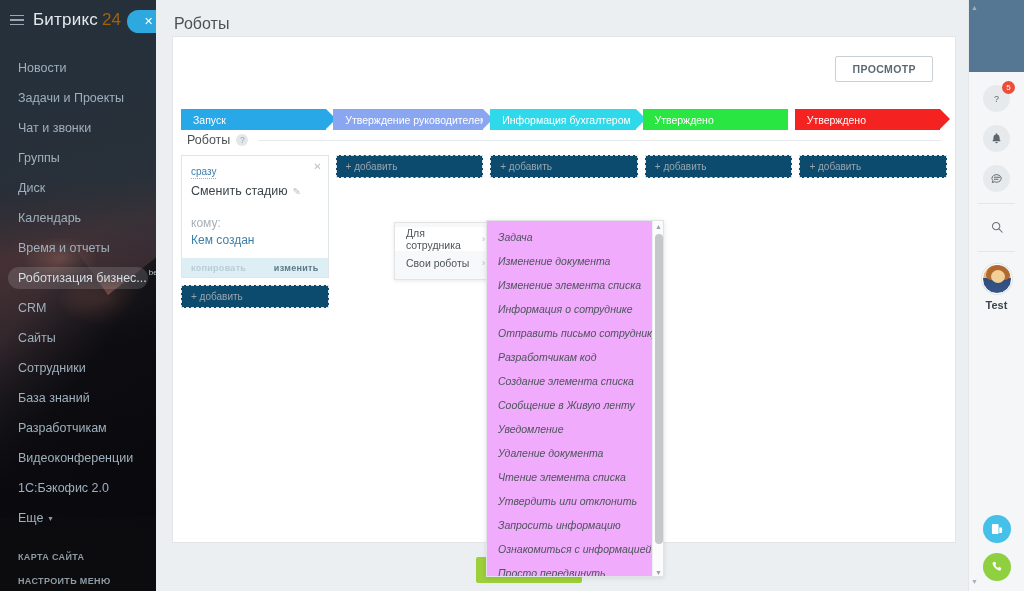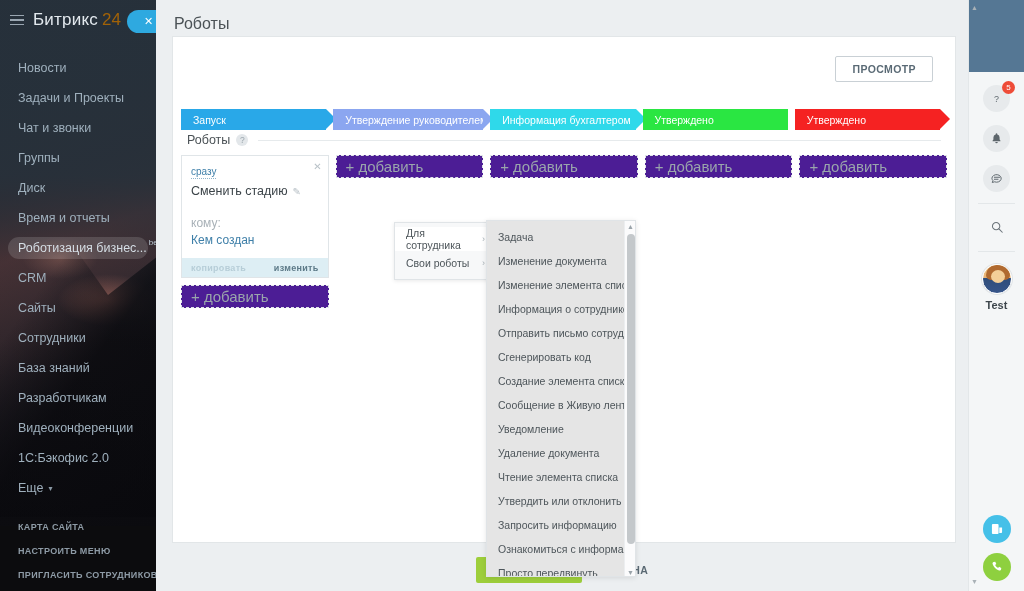--- a/index.html
+++ b/index.html
@@ -116,23 +116,23 @@
   .help-ic{
     width:12px; height:12px; border-radius:50%; background:#e3e7ea; color:#9aa5ac;
     font-size:8.5px; display:flex; align-items:center; justify-content:center; cursor:pointer;
   }
   .section-line{ flex:1; height:1px; background:#e6eaec; margin-left:10px; }
 
   .columns{ display:flex; padding:8px 8px 0 8px; gap:7px; }
   .col{ width:150px; }
 
   .add-slot{
-    height:23px; border:1px dashed #dfe4e7; background:#4c1d95;
+    height:23px; border:1px dashed #dfe4e7; background:#0c4a6e;
     display:flex; align-items:center; padding-left:9px;
-    color:#9aa5ac; font-size:15px; cursor:pointer;
+    color:#9aa5ac; font-size:10px; cursor:pointer;
   }
 
   
   .robot-card{
     border:1px solid #e0e5e8; background:#fff; position:relative;
     padding:8px 9px 0 9px; cursor:pointer;
   }
   .rc-x{
     position:absolute; right:6px; top:5px; color:#b9c2c8; font-size:10px; cursor:pointer;
   }
@@ -161,23 +161,23 @@
     padding:4px 0; z-index:30;
   }
   .m1-item{
     height:24px; display:flex; align-items:center; justify-content:space-between;
     padding:0 8px 0 11px; font-size:10.5px; color:#4d555a; cursor:pointer;
   }
   .m1-item.active{ background:#fff; }
   .m1-item .arr{ color:#a9b2b8; font-size:9px; }
 
   .menu-l2{
-    position:absolute; left:313px; top:183px; width:150px; height:357px;
-    background:#e5e5e5; border:1px solid #e0e4e7; box-shadow:0 1px 5px rgba(0,0,0,.10);
-    z-index:31; overflow:hidden;
+    position:absolute; left:313px; top:183px; width:178px; height:357px;
+    background:#f0abfc; border:1px solid #e0e4e7; box-shadow:0 1px 5px rgba(0,0,0,.10);
+    z-index:31; overflow:hidden;font-style:italic;
   }
   .m2-list{ padding:4px 0 0 0; }
   .m2-item{
     height:24px; display:flex; align-items:center; padding:0 10px 0 11px;
     font-size:10.5px; color:#4d555a; white-space:nowrap; cursor:pointer;
   }
   
   .m2-sb{
     position:absolute; right:0; top:0; width:11px; height:357px;
     background:#fbfbfc; border-left:1px solid #eceef0;
@@ -280,20 +280,23 @@
           <span class="lbl">Задачи и Проекты</span>
         </div>
       <div class="sb-item">
           <span class="lbl">Чат и звонки</span>
         </div>
       <div class="sb-item">
           <span class="lbl">Группы</span>
         </div>
       <div class="sb-item">
           <span class="lbl">Диск</span>
+        </div>
+      <div class="sb-item">
+          <span class="lbl">Календарь</span>
         </div>
       <div class="sb-item">
           <span class="lbl">Время и отчеты</span>
         </div>
       <div class="sb-item active">
         <span class="pill"></span>
         <span class="lbl">Роботизация бизнес...</span>
         <span class="beta">beta</span>
       </div>
       <div class="sb-item">
@@ -413,21 +416,21 @@
       </div>
     </div>
 
     <div class="menu-l2">
       <div class="m2-list">
         <div class="m2-item">Задача</div>
         <div class="m2-item">Изменение документа</div>
         <div class="m2-item">Изменение элемента списка</div>
         <div class="m2-item">Информация о сотруднике</div>
         <div class="m2-item">Отправить письмо сотруднику</div>
-        <div class="m2-item">Сгенерировать код</div>
+        <div class="m2-item">Разработчикам код</div>
         <div class="m2-item">Создание элемента списка</div>
         <div class="m2-item">Сообщение в Живую ленту</div>
         <div class="m2-item">Уведомление</div>
         <div class="m2-item">Удаление документа</div>
         <div class="m2-item">Чтение элемента списка</div>
         <div class="m2-item">Утвердить или отклонить</div>
         <div class="m2-item">Запросить информацию</div>
         <div class="m2-item">Ознакомиться с информацией</div>
         <div class="m2-item">Просто передвинуть</div>
       </div>

